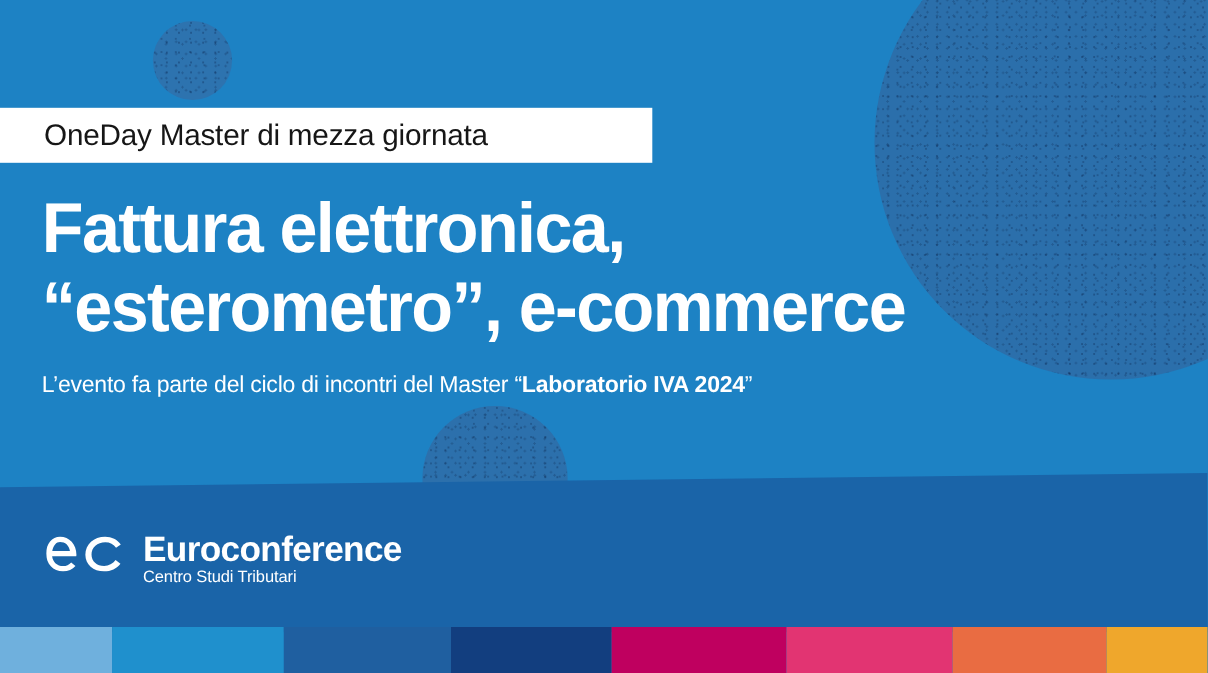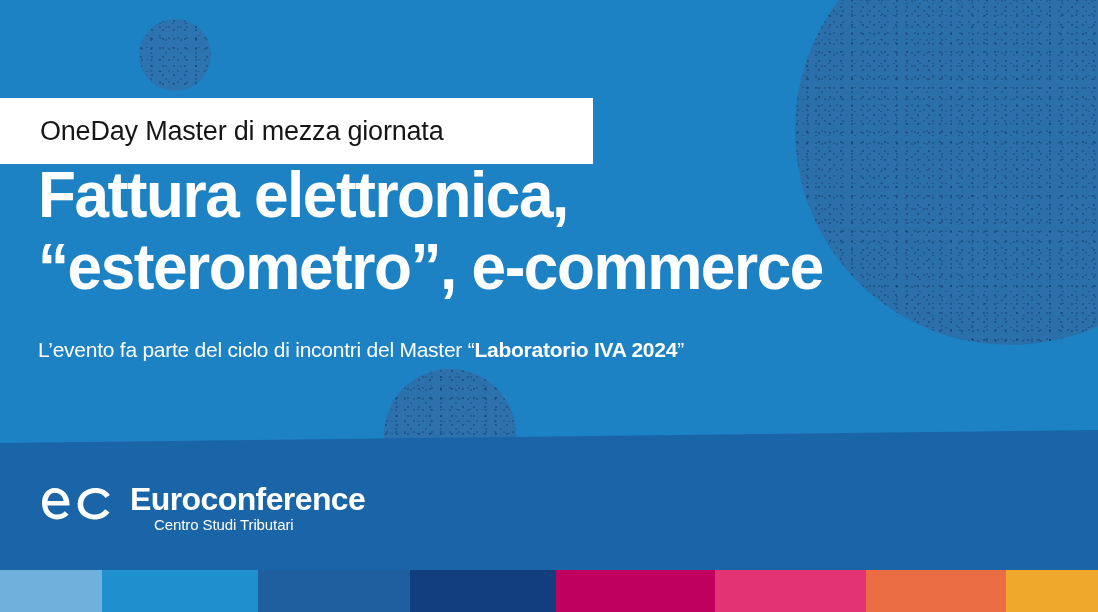--- a/index.html
+++ b/index.html
@@ -53,37 +53,37 @@
   #bottom-solid {
     position:absolute;
     left:0; top:500px; width:1098px; height:70px;
     background:#1a64a8;
   }
 
   
   #eyebrow-box {
     position:absolute;
     left:0; top:98px;
-    width:593px; height:66px;
+    width:593px; height:50px;
     background:#ffffff;
     display:flex; align-items:center;
   }
   #eyebrow-text {
     color:#161616;
     font-size:27px;
     font-weight:400;
     letter-spacing:-.2px;
     padding-left:40px;
     white-space:nowrap;
   }
 
   
   #headline {
     position:absolute;
-    left:38px; top:159px;
+    left:38px; top:171px;
     width:1020px;
   }
   .headline-line {
     color:#ffffff;
     font-weight:700;
     font-size:64px;
     line-height:72px;
     letter-spacing:-1.5px;
     white-space:nowrap;
     transform:scaleX(.97);
@@ -164,21 +164,21 @@
 
   <div id="logo">
     <svg id="logo-mark" viewBox="0 0 74 52" aria-hidden="true">
 
       <path d="M27.5 22.5 C27.5 12.8 21.0 6.0 12.6 6.0 C5.2 6.0 0 12.4 0 21.2 C0 30.8 6.2 37.4 15.3 37.4 C20.0 37.4 23.9 35.7 26.6 32.6 L22.7 29.3 C20.8 31.5 18.3 32.6 15.4 32.6 C10.0 32.6 6.1 29.1 5.4 23.6 L27.3 23.6 C27.4 23.2 27.5 22.9 27.5 22.5 Z M12.6 10.7 C17.3 10.7 20.8 13.7 21.6 18.9 L5.5 18.9 C6.5 13.8 9.1 10.7 12.6 10.7 Z" fill="#ffffff"></path>
 
       <path d="M67.8 12.9 C64.6 8.6 59.6 6.0 53.6 6.0 C43.3 6.0 35.6 12.9 35.6 22.3 C35.6 31.3 42.8 37.4 52.6 37.4 C58.8 37.4 64.2 34.8 67.5 30.4 L63.1 27.2 C60.6 30.6 56.9 32.5 52.7 32.5 C46.0 32.5 41.2 28.3 41.2 22.0 C41.2 15.5 46.5 10.9 53.7 10.9 C57.9 10.9 61.4 12.7 63.5 15.9 Z" fill="#ffffff"></path>
     </svg>
     <div id="logo-words">
       <span id="logo-name" style="color: rgb(255, 255, 255);">Euroconference</span>
-      <span id="logo-tagline" style="color: rgb(255, 255, 255); margin-left: 24px;">Centro Studi Tributari</span>
+      <span id="logo-tagline" style="color: rgb(255, 255, 255);">Centro Studi Tributari</span>
     </div>
   </div>
 
   <div id="color-stripe">
       <div class="stripe-seg" style="background: rgb(111, 176, 221); width: 102px;"></div>
       <div class="stripe-seg" style="background: rgb(31, 144, 205); width: 156px;"></div>
       <div class="stripe-seg" style="background: rgb(31, 95, 160); width: 152px;"></div>
       <div class="stripe-seg" style="background: rgb(18, 62, 127); width: 146px;"></div>
       <div class="stripe-seg" style="background: rgb(191, 0, 95); width: 159px;"></div>
       <div class="stripe-seg" style="background: rgb(226, 52, 114); width: 151px;"></div>

